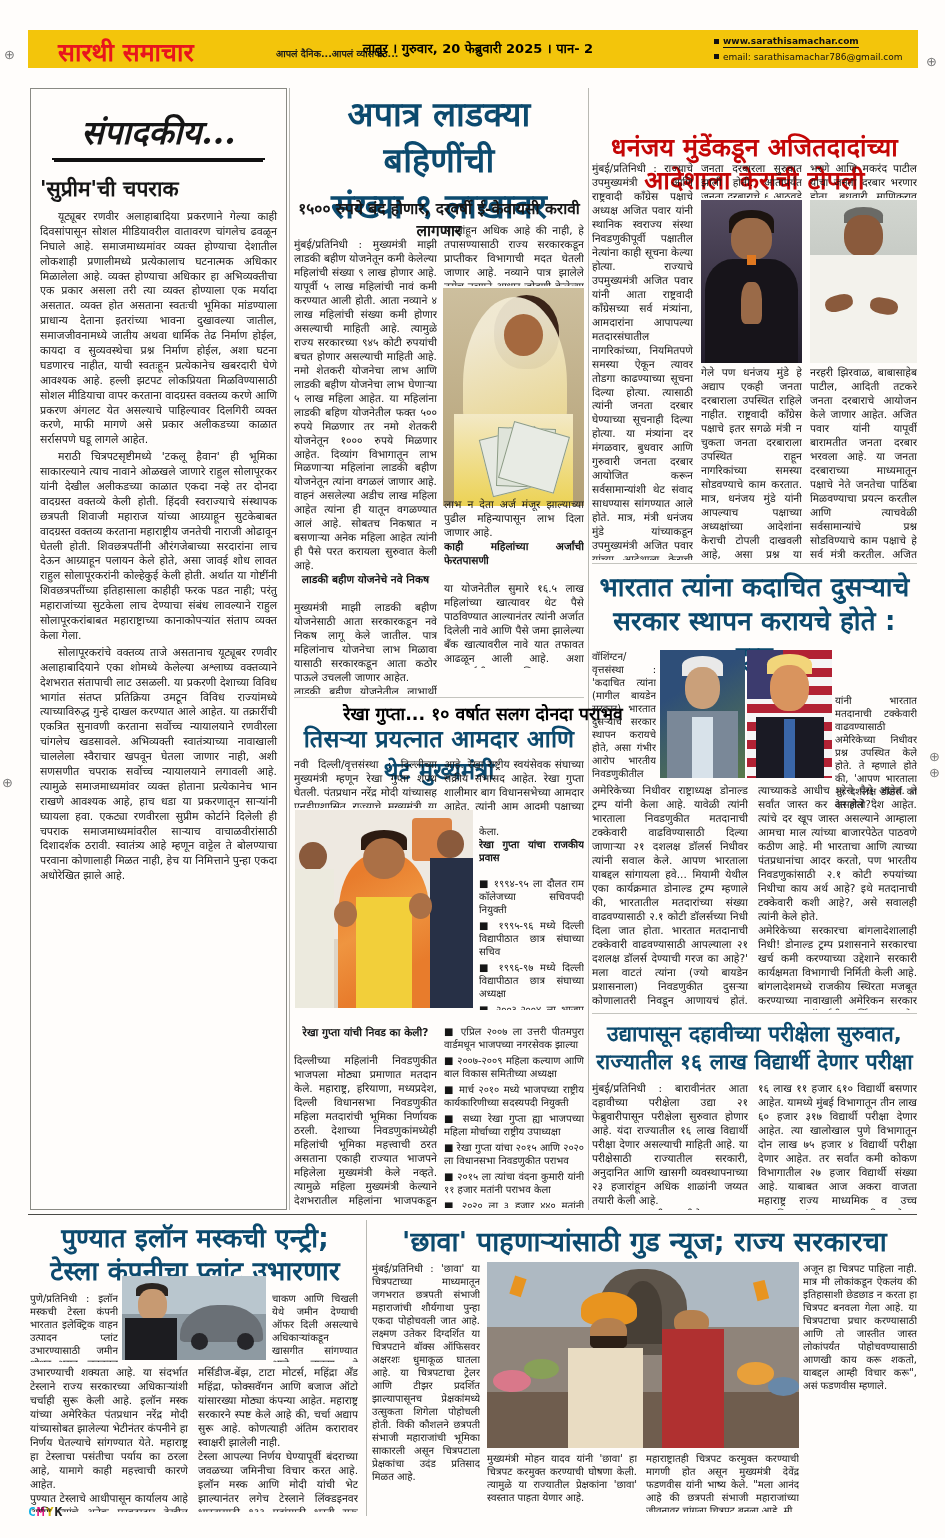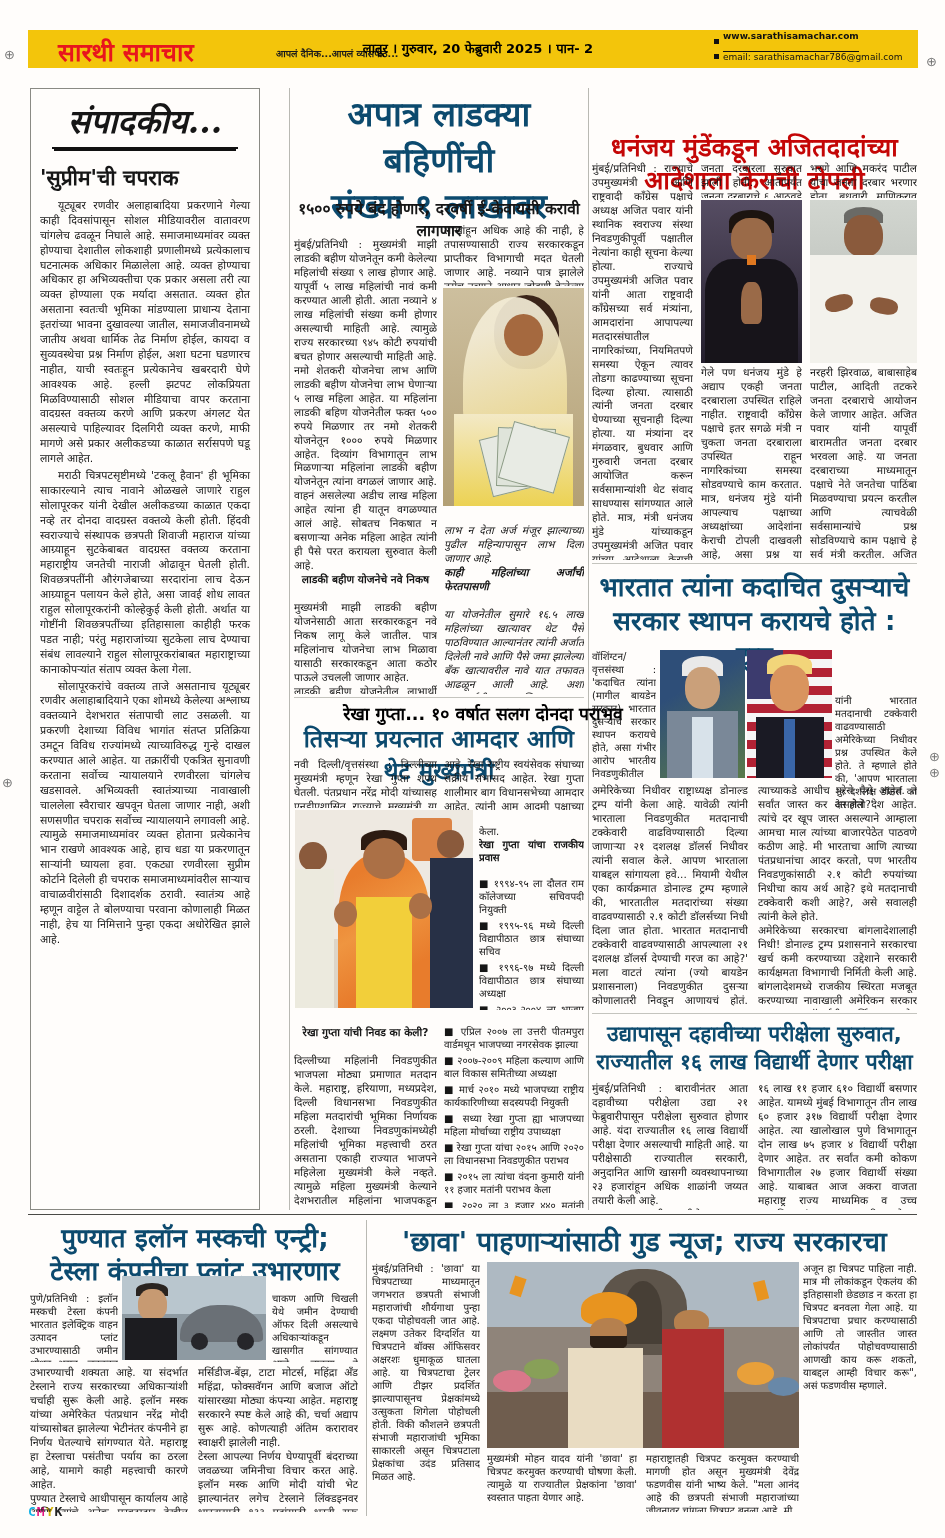--- a/index.html
+++ b/index.html
@@ -17,25 +17,25 @@
   .hrule{position:absolute;height:1px;background:#4a4a46;}
   .hrule-light{position:absolute;height:1px;background:#c4c4be;}
   .masthead{position:absolute;left:28px;top:30px;width:890px;height:38px;background:var(--yellow);}
   .brand{position:absolute;left:30px;top:4px;font-size:25px;font-weight:bold;color:var(--brand-red);
          font-family:"DejaVu Serif","Liberation Serif",serif;}
   .tagline{position:absolute;left:248px;top:17px;font-size:9.5px;color:#1a1a1a;font-weight:bold;}
   .dateline{position:absolute;left:280px;top:9px;width:340px;text-align:center;font-size:13px;font-weight:bold;color:#000;}
   .mh-right{position:absolute;right:14px;top:4px;font-size:9px;color:#111;text-align:left;width:190px;}
   .mh-row{display:flex;align-items:center;gap:4px;height:15px;}
   .sq{width:5px;height:5px;background:#111;display:inline-block;flex:0 0 auto;}
-  .mh-web{font-weight:bold;border-bottom:1px solid #111;padding-bottom:10px;}
+  .mh-web{font-weight:bold;border-bottom:1px solid #111;padding-bottom:1px;}
   .cmyk{font-size:13px;font-weight:bold;letter-spacing:1px;font-family:"DejaVu Sans Mono","Liberation Mono",monospace;}
   .cc{color:#14b3e6}.cm{color:#e61583}.cy{color:#d8b80e}.ck{color:#222}
   .reg{position:absolute;color:#777;font-size:13px;line-height:1;}
-  .edit-box{position:absolute;left:30px;top:88px;width:230px;height:1122px;border:1px solid #8a8a84;box-sizing:border-box;padding:7px 9px;overflow:hidden;}
+  .edit-box{position:absolute;left:30px;top:88px;width:257px;height:1122px;border:1px solid #8a8a84;box-sizing:border-box;padding:18px 9px;overflow:hidden;}
   .edit-title{font-family:"DejaVu Serif","Liberation Serif",serif;font-style:italic;font-weight:bold;font-size:33px;
               text-align:center;border-bottom:2px solid #111;box-shadow:0 4px 0 -2px #111;padding-bottom:4px;margin:2px 12px 14px 12px;}
   .edit-head{font-size:21px;font-weight:bold;margin:2px 0 8px 0;}
   .edit-body{font-size:10.8px;line-height:1.38;text-align:justify;}
   .edit-body p{margin:0 0 2px 0;text-indent:18px;}
   .kicker{font-weight:bold;text-align:center;font-size:17.5px;color:#000;}
   .tl-item{margin:0 0 3px 0;}
   .ph{position:absolute;overflow:hidden;background:#cfcfc9;}
   .ph>div{position:absolute;}
 </style>
@@ -98,21 +98,21 @@
   <div class="abs bt" style="left:444px;top:224px;width:140px;height:62px;">लाखांहून अधिक आहे की नाही, हे तपासण्यासाठी राज्य सरकारकडून प्राप्तीकर विभागाची मदत घेतली जाणार आहे. नव्याने पात्र झालेले तसेच नव्याने आधार जोडणी केलेल्या लाभार्थ्यांना आता आधीच्या महिन्यांचा म्हणजेच जुलैपासून</div>
   <div class="ph" style="left:443px;top:288px;width:141px;height:218px;background:linear-gradient(180deg,#cdbf9e,#b3a075);">
     <div style="left:36%;top:3%;width:46%;height:34%;background:#3a2419;border-radius:50% 50% 45% 45%;"></div>
     <div style="left:14%;top:4%;width:74%;height:80%;background:linear-gradient(160deg,#f3ecd6 20%,#ecd88e 80%);border-radius:50% 50% 35% 35%;opacity:.92;"></div>
     <div style="left:43%;top:12%;width:28%;height:19%;background:#a5693f;border-radius:50%;"></div>
     <div style="left:8%;top:58%;width:84%;height:42%;background:linear-gradient(180deg,#f3e9c6,#ecd253);"></div>
     <div style="left:30%;top:66%;width:40%;height:26%;background:#e6e9e2;border:1px solid #8d9c86;transform:rotate(-14deg);"></div>
     <div style="left:38%;top:64%;width:40%;height:26%;background:#dfe4da;border:1px solid #8d9c86;transform:rotate(2deg);"></div>
     <div style="left:44%;top:64%;width:40%;height:26%;background:#e8ebe4;border:1px solid #8d9c86;transform:rotate(16deg);"></div>
   </div>
-  <div class="abs bt" style="left:444px;top:510px;width:140px;height:184px;font-style:italic;">
+  <div class="abs bt" style="left:444px;top:484px;width:140px;height:184px;">
     <span>लाभ न देता अर्ज मंजूर झाल्याच्या पुढील महिन्यापासून लाभ दिला जाणार आहे.</span>
     <div class="subhead">काही महिलांच्या अर्जांची फेरतपासणी</div>
     <span>या योजनेतील सुमारे १६.५ लाख महिलांच्या खात्यावर थेट पैसे पाठविण्यात आल्यानंतर त्यांनी अर्जात दिलेली नावे आणि पैसे जमा झालेल्या बँक खात्यावरील नावे यात तफावत आढळून आली आहे. अशा लाभार्थ्यांची जिल्हास्तरावरून फेरतपासणी करण्यात येणार असून त्यात अपात्र आढळलेल्या लाडक्या बहिणींना अपात्र ठरविण्यात येणार आहे. ज्या महिलांचे आधार कार्ड या योजनेशी लिंक नसेल, त्यांनाही या योजनेतून बाद केले जाणार असल्याची माहिती आहे. दरम्यान, फेब्रुवारी महिन्यातील लाडकी बहीण योजनेच्या १५०० रुपयांची प्रतीक्षा लाडक्या बहिणींना लागली आहे.</span>
   </div>
 
   <div class="hrule-light" style="left:294px;top:697px;width:290px;"></div>
   <div class="abs kicker" style="left:294px;top:701px;width:290px;margin-left:44px;">रेखा गुप्ता... १० वर्षात सलग दोनदा पराभव</div>
   <div class="abs hl" style="left:294px;top:722px;width:290px;font-size:23.5px;">तिसऱ्या प्रयत्नात आमदार आणि थेट मुख्यमंत्री</div>
   <div class="abs bt" style="left:294px;top:758px;width:143px;height:50px;">नवी दिल्ली/वृत्तसंस्था : दिल्लीच्या मुख्यमंत्री म्हणून रेखा गुप्ता शपथ घेतली. पंतप्रधान नरेंद्र मोदी यांच्यासह एनडीएशासित राज्याचे मुख्यमंत्री या शपथविधी सोहळ्याला उपस्थित होते.</div>
   <div class="abs bt" style="left:444px;top:758px;width:140px;height:52px;">आहे. रेखा राष्ट्रीय स्वयंसेवक संघाच्या सक्रीय सभासद आहेत. रेखा गुप्ता शालीमार बाग विधानसभेच्या आमदार आहेत. त्यांनी आम आदमी पक्षाच्या उमेदवार वंदना कुमारी यांचा २९ हजार ५९५ मतांनी पराभव</div>

